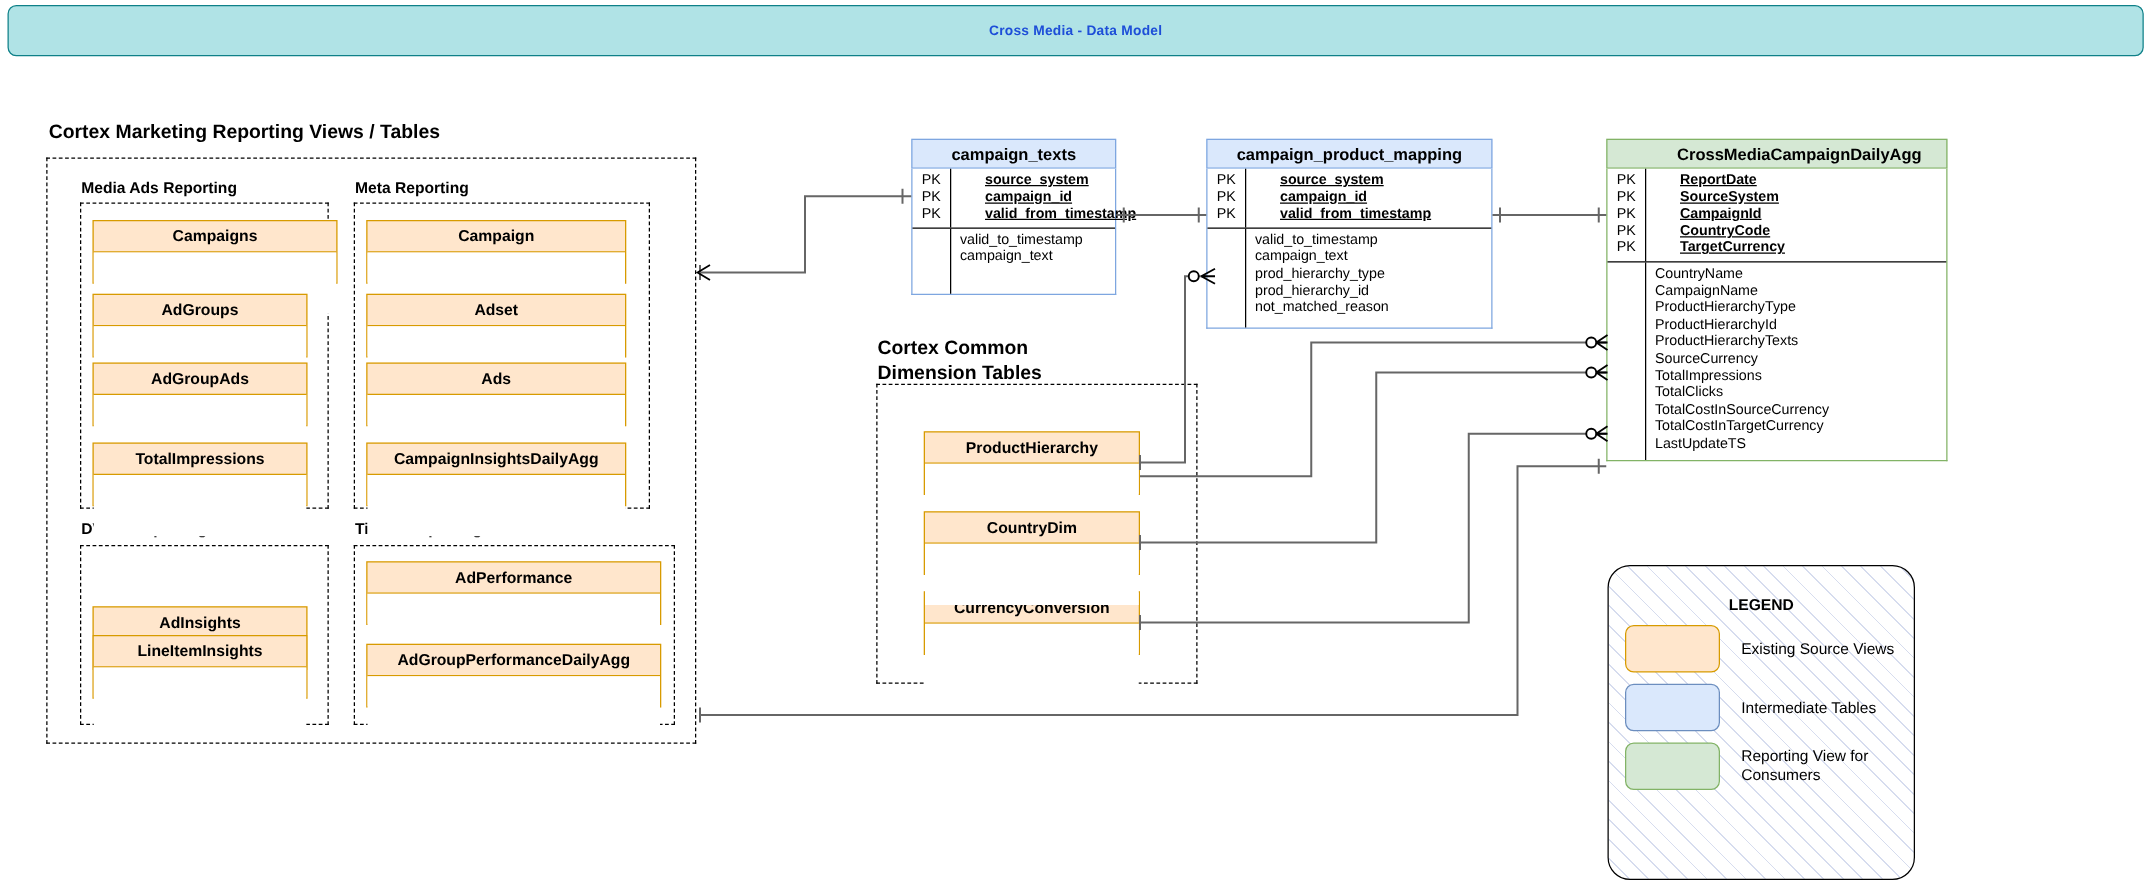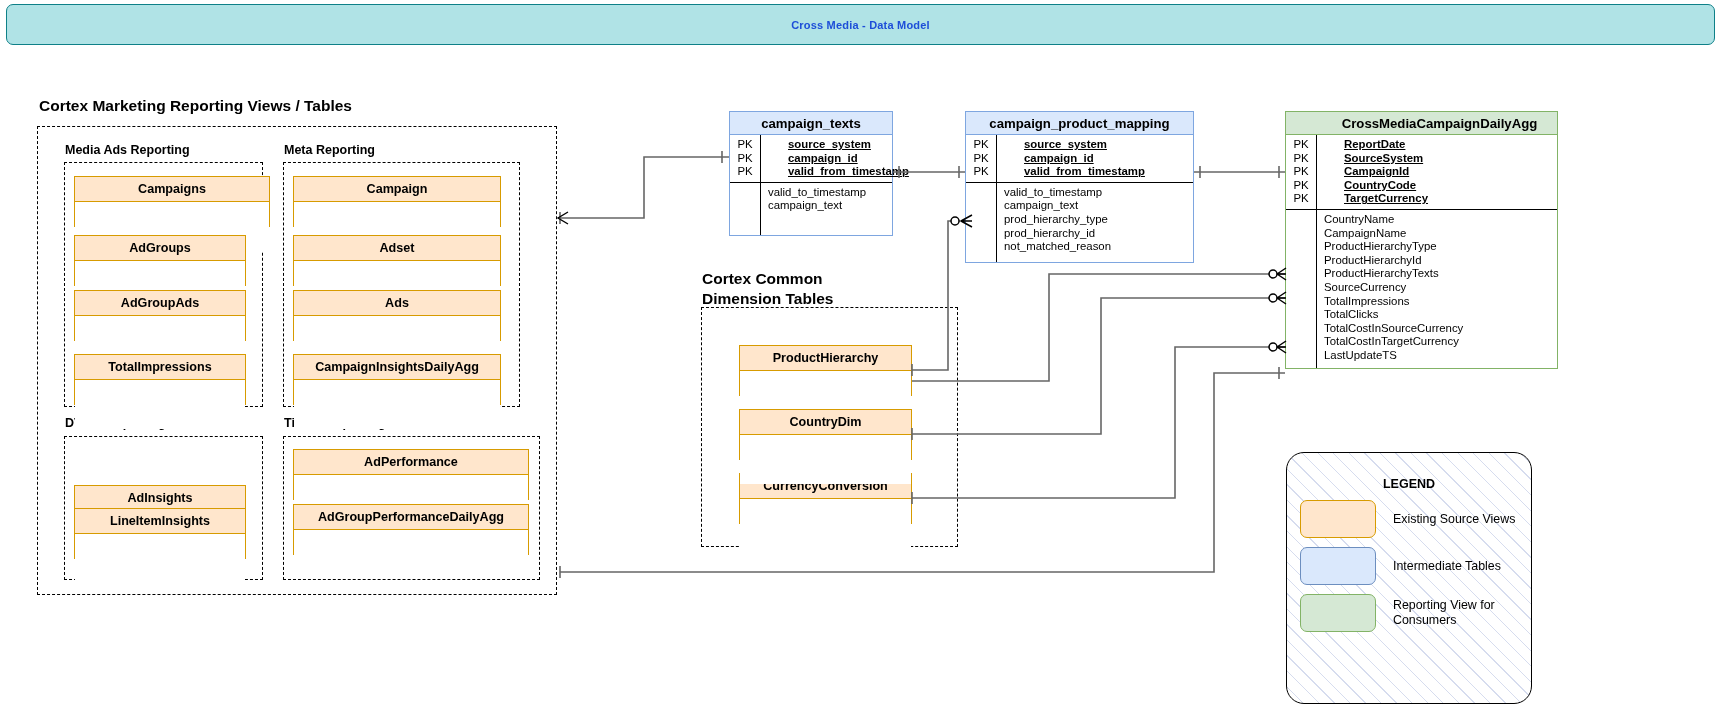--- a/index.html
+++ b/index.html
@@ -222,21 +222,21 @@
   </div>
   <div class="ent" style="left:74px; top:508px; width:172px; height:51px;">
     <div class="ehead">LineItemInsights</div>
     <div class="ebody"></div>
   </div>
 
   <div class="ent" style="left:293px; top:449px; width:236px; height:51px;">
     <div class="ehead">AdPerformance</div>
     <div class="ebody"></div>
   </div>
-  <div class="ent" style="left:293px; top:504px; width:236px; height:51px;">
+  <div class="ent" style="left:293px; top:515px; width:236px; height:51px;">
     <div class="ehead">AdGroupPerformanceDailyAgg</div>
     <div class="ebody"></div>
   </div>
 
   <div class="section-heading" style="left:702px; top:269px;">Cortex Common
 Dimension Tables</div>
 
   <div class="dashed-box" style="left:701px; top:307px; width:257px; height:240px;"></div>
 
   <div class="ent" style="left:739px; top:345px; width:173px; height:51px;">

